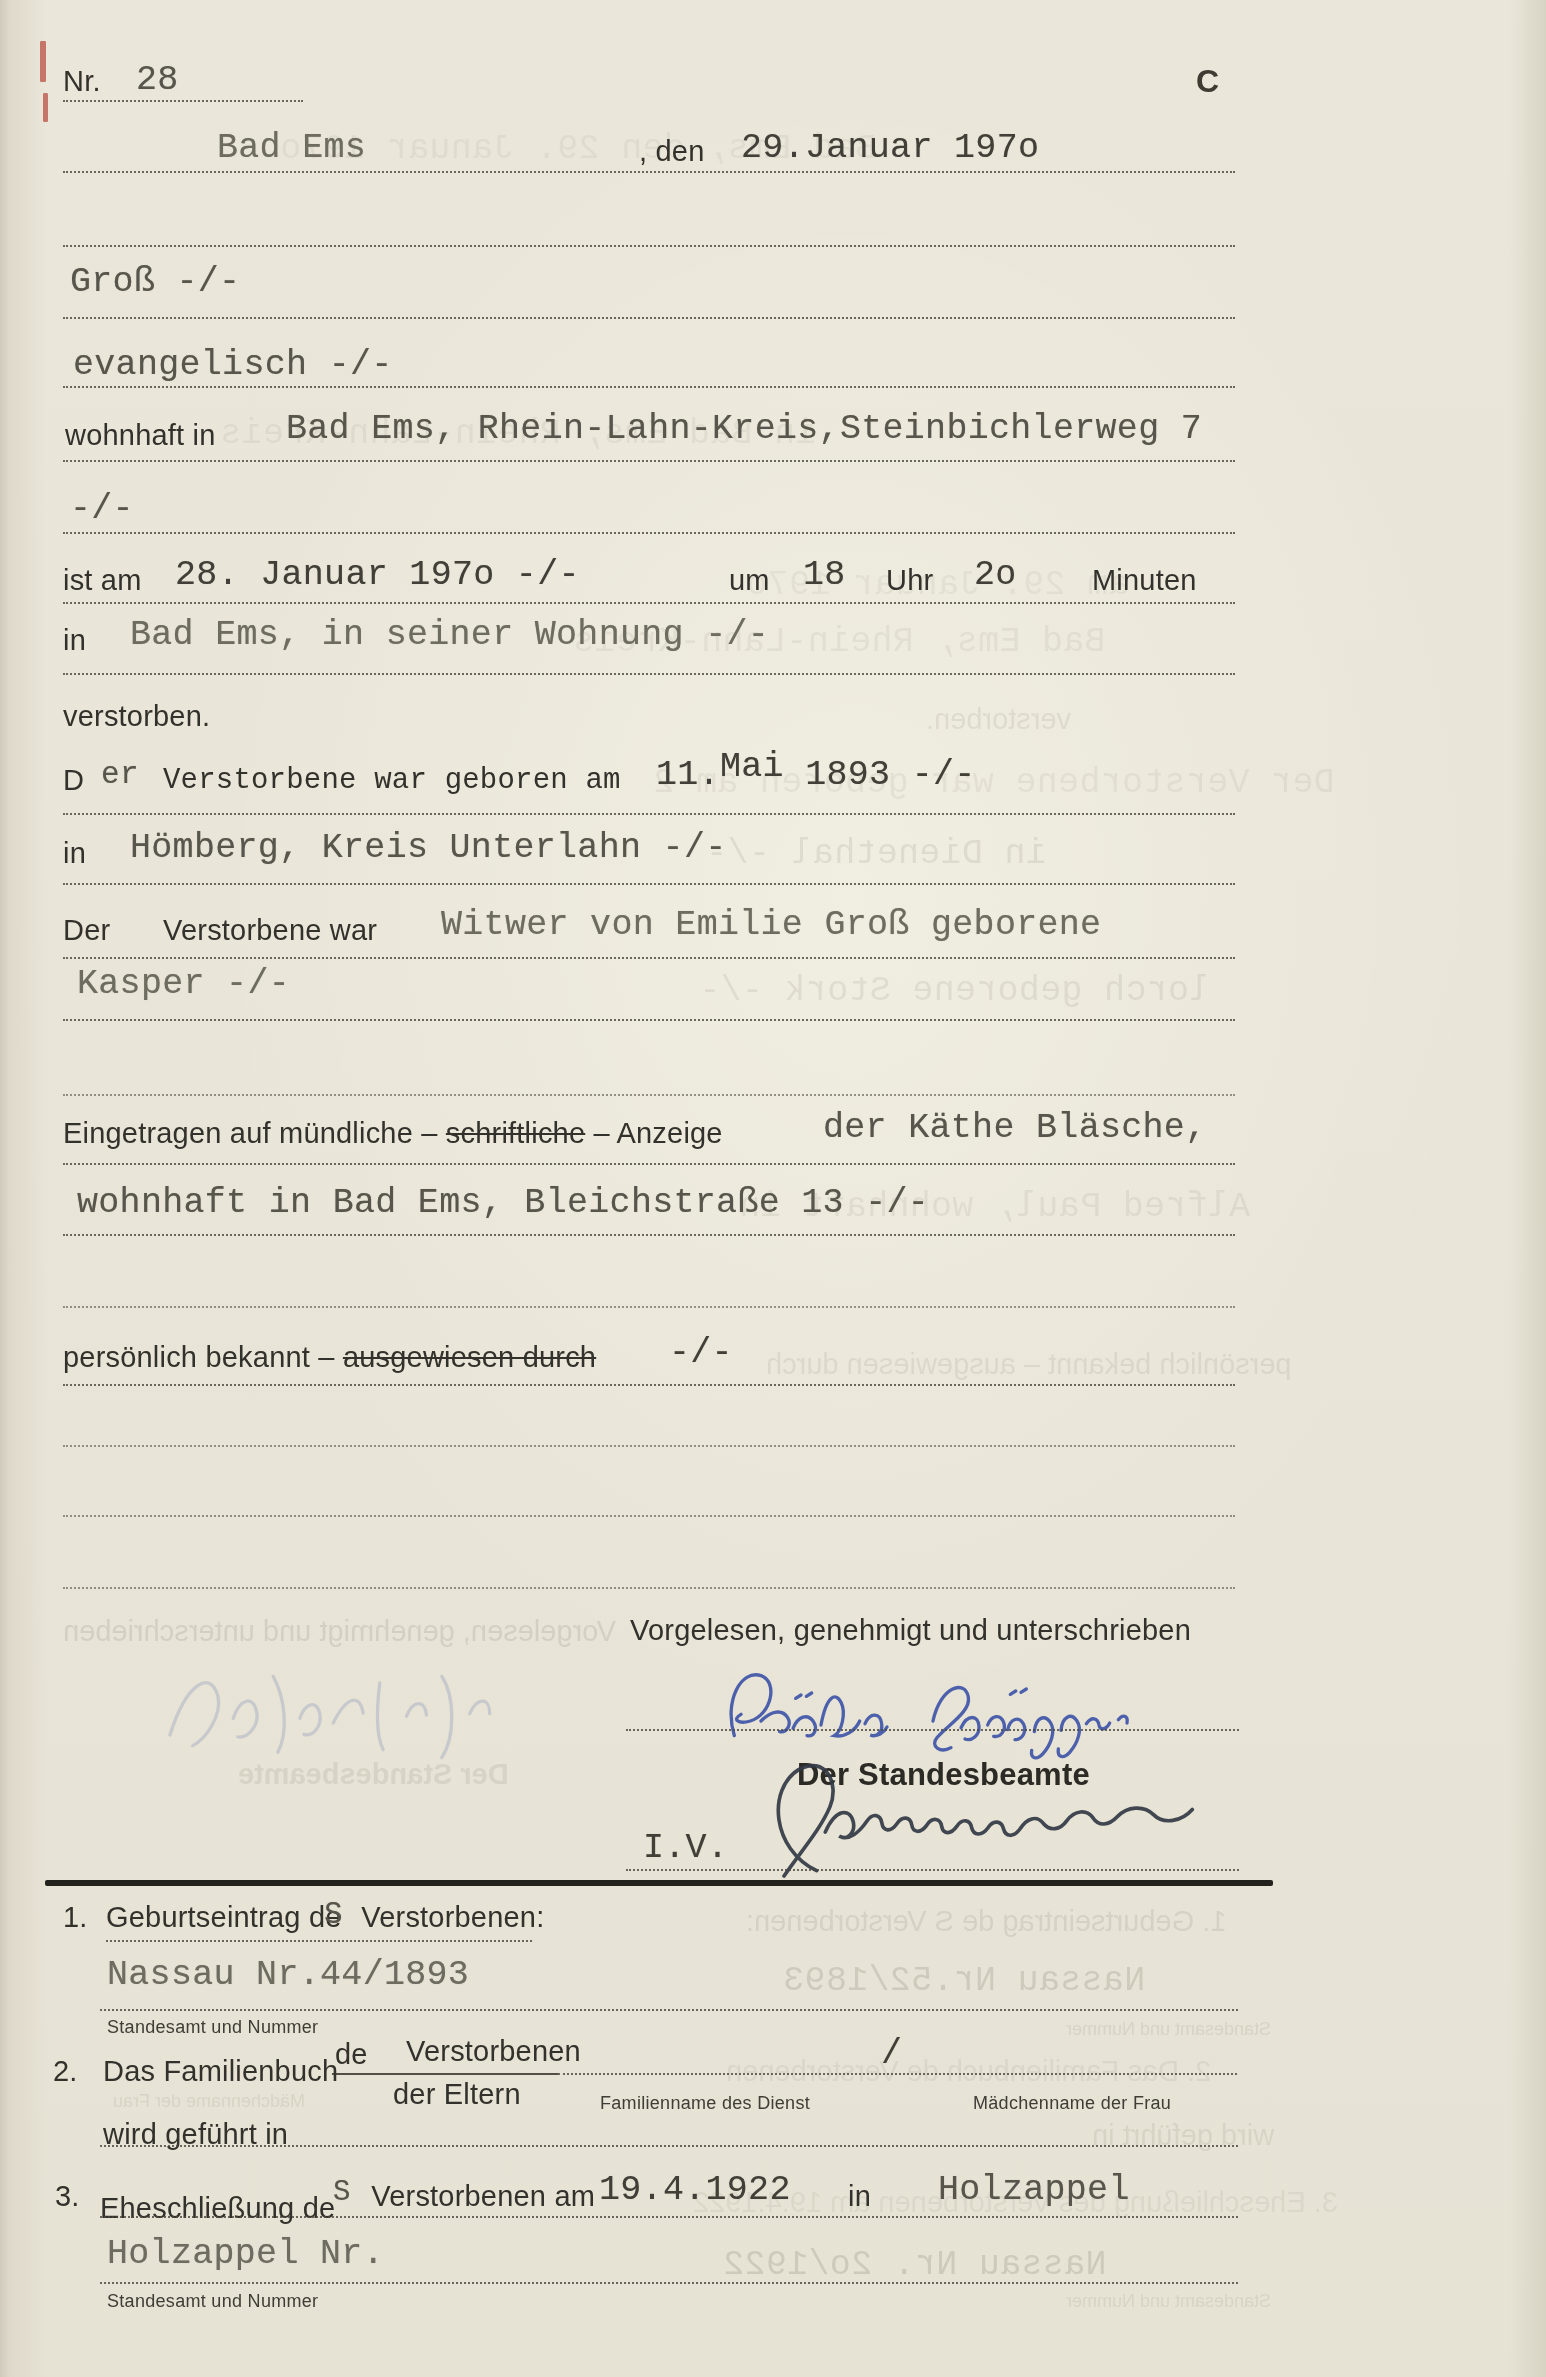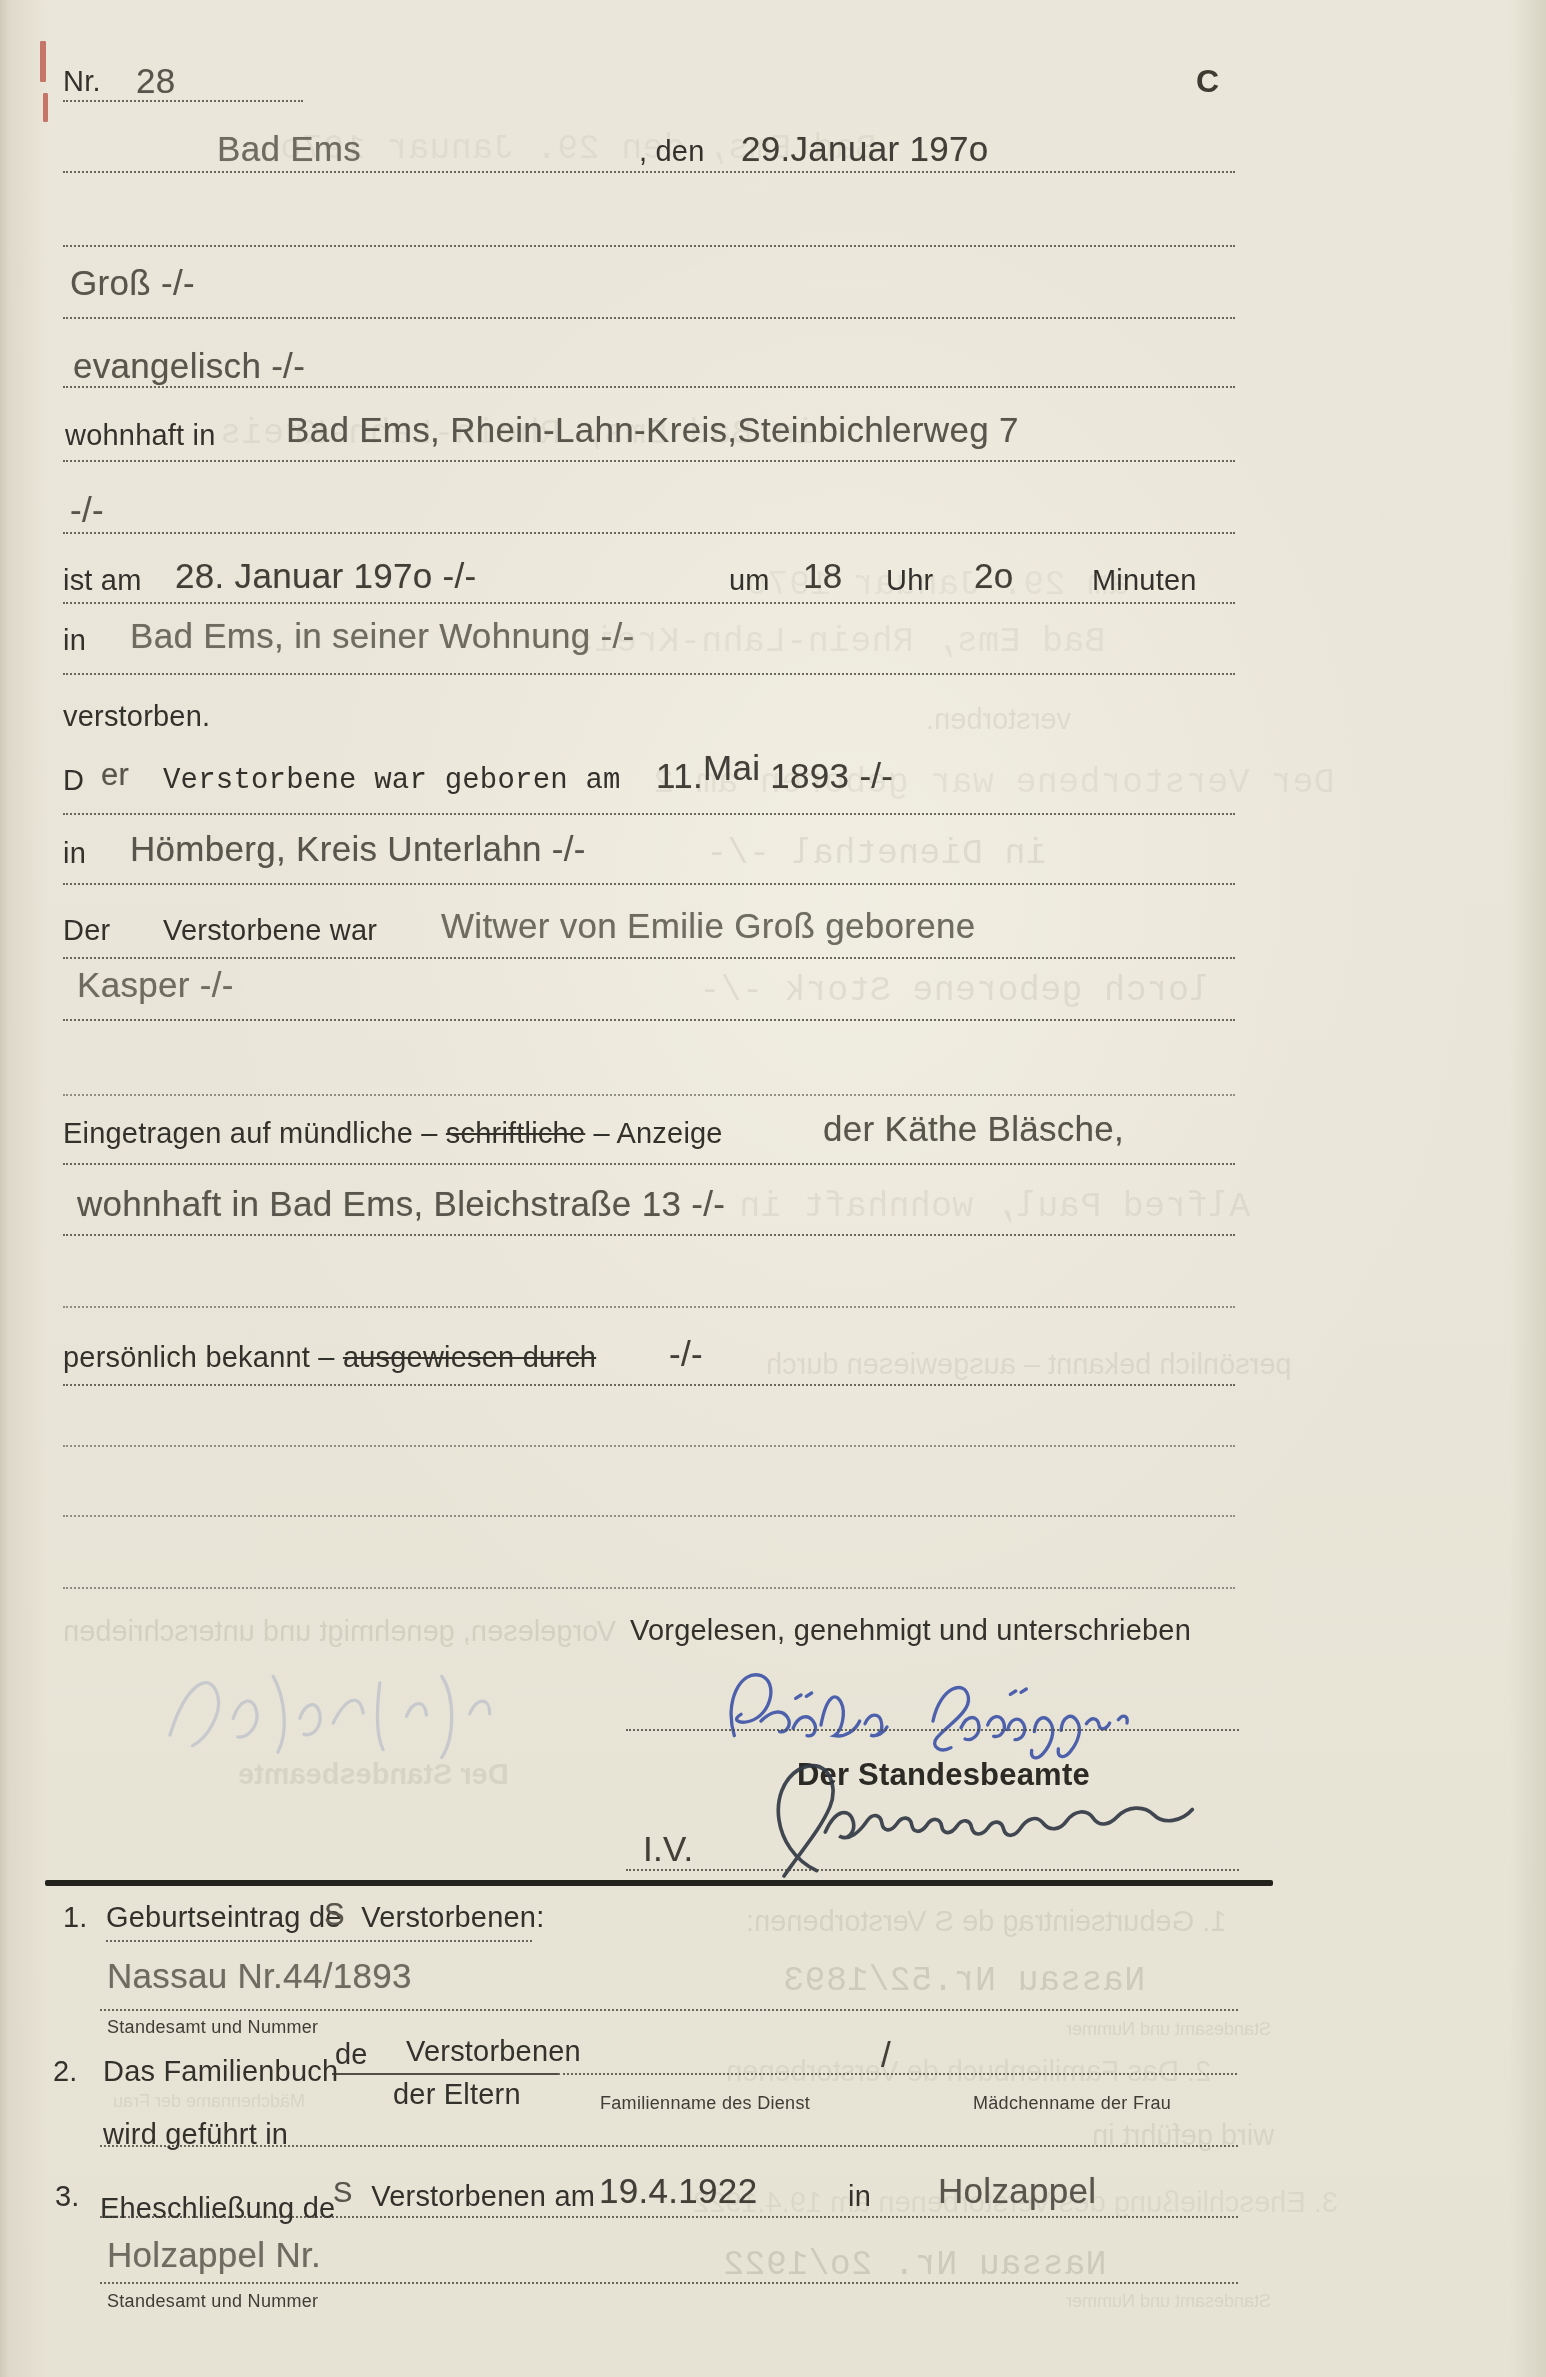--- a/index.html
+++ b/index.html
@@ -10,21 +10,21 @@
       linear-gradient(90deg, #cfcbbb 0px, #ded9ca 9.3px, rgba(233,229,216,0) 47px),
       linear-gradient(270deg, #d8d4c4 0px, rgba(233,229,216,0) 37px),
       linear-gradient(180deg, #eae6d9 0%, #e9e5d8 40%, #e6e2d4 100%);
     font-family:"Liberation Sans",sans-serif;
   }
   .abs{position:absolute;}
   .pr{font-family:"Liberation Sans",sans-serif; font-size:29px; color:#33312b;
       letter-spacing:0.2px; white-space:pre; line-height:1;}
   .pr-b{font-weight:700;}
   .pr-sm{font-size:18px; color:#3f3d36; letter-spacing:0.3px;}
-  .tt{font-family:Liberation Sans, sans-serif; font-size:35px;
+  .tt{font-family:Liberation Mono, monospace; font-size:35px;
       letter-spacing:0.3px; color:#4e4c44; white-space:pre; line-height:1;
       text-shadow:0 0 0.7px rgba(60,58,50,.35);}
   .t-dark{color:#413f37} .t-mid{color:#58564c} .t-light{color:#6e6c61}
   .dl{position:absolute; height:0; border-bottom:2px dotted rgba(72,70,60,.8);}
   .dl-soft{border-bottom:2px dotted rgba(72,70,60,.55);}
   .solidrule{position:absolute; height:0; border-bottom:2px solid rgba(55,53,45,.85);}
   .struck{text-decoration:line-through; text-decoration-thickness:2.3px; text-decoration-color:#33312b;}
   .raised{position:relative; top:-8px;}
   .raised-s{position:relative; top:-6.7px;}
   .bleed{position:absolute; transform:scaleX(-1); color:#6f6c5a; white-space:pre; line-height:1;}

